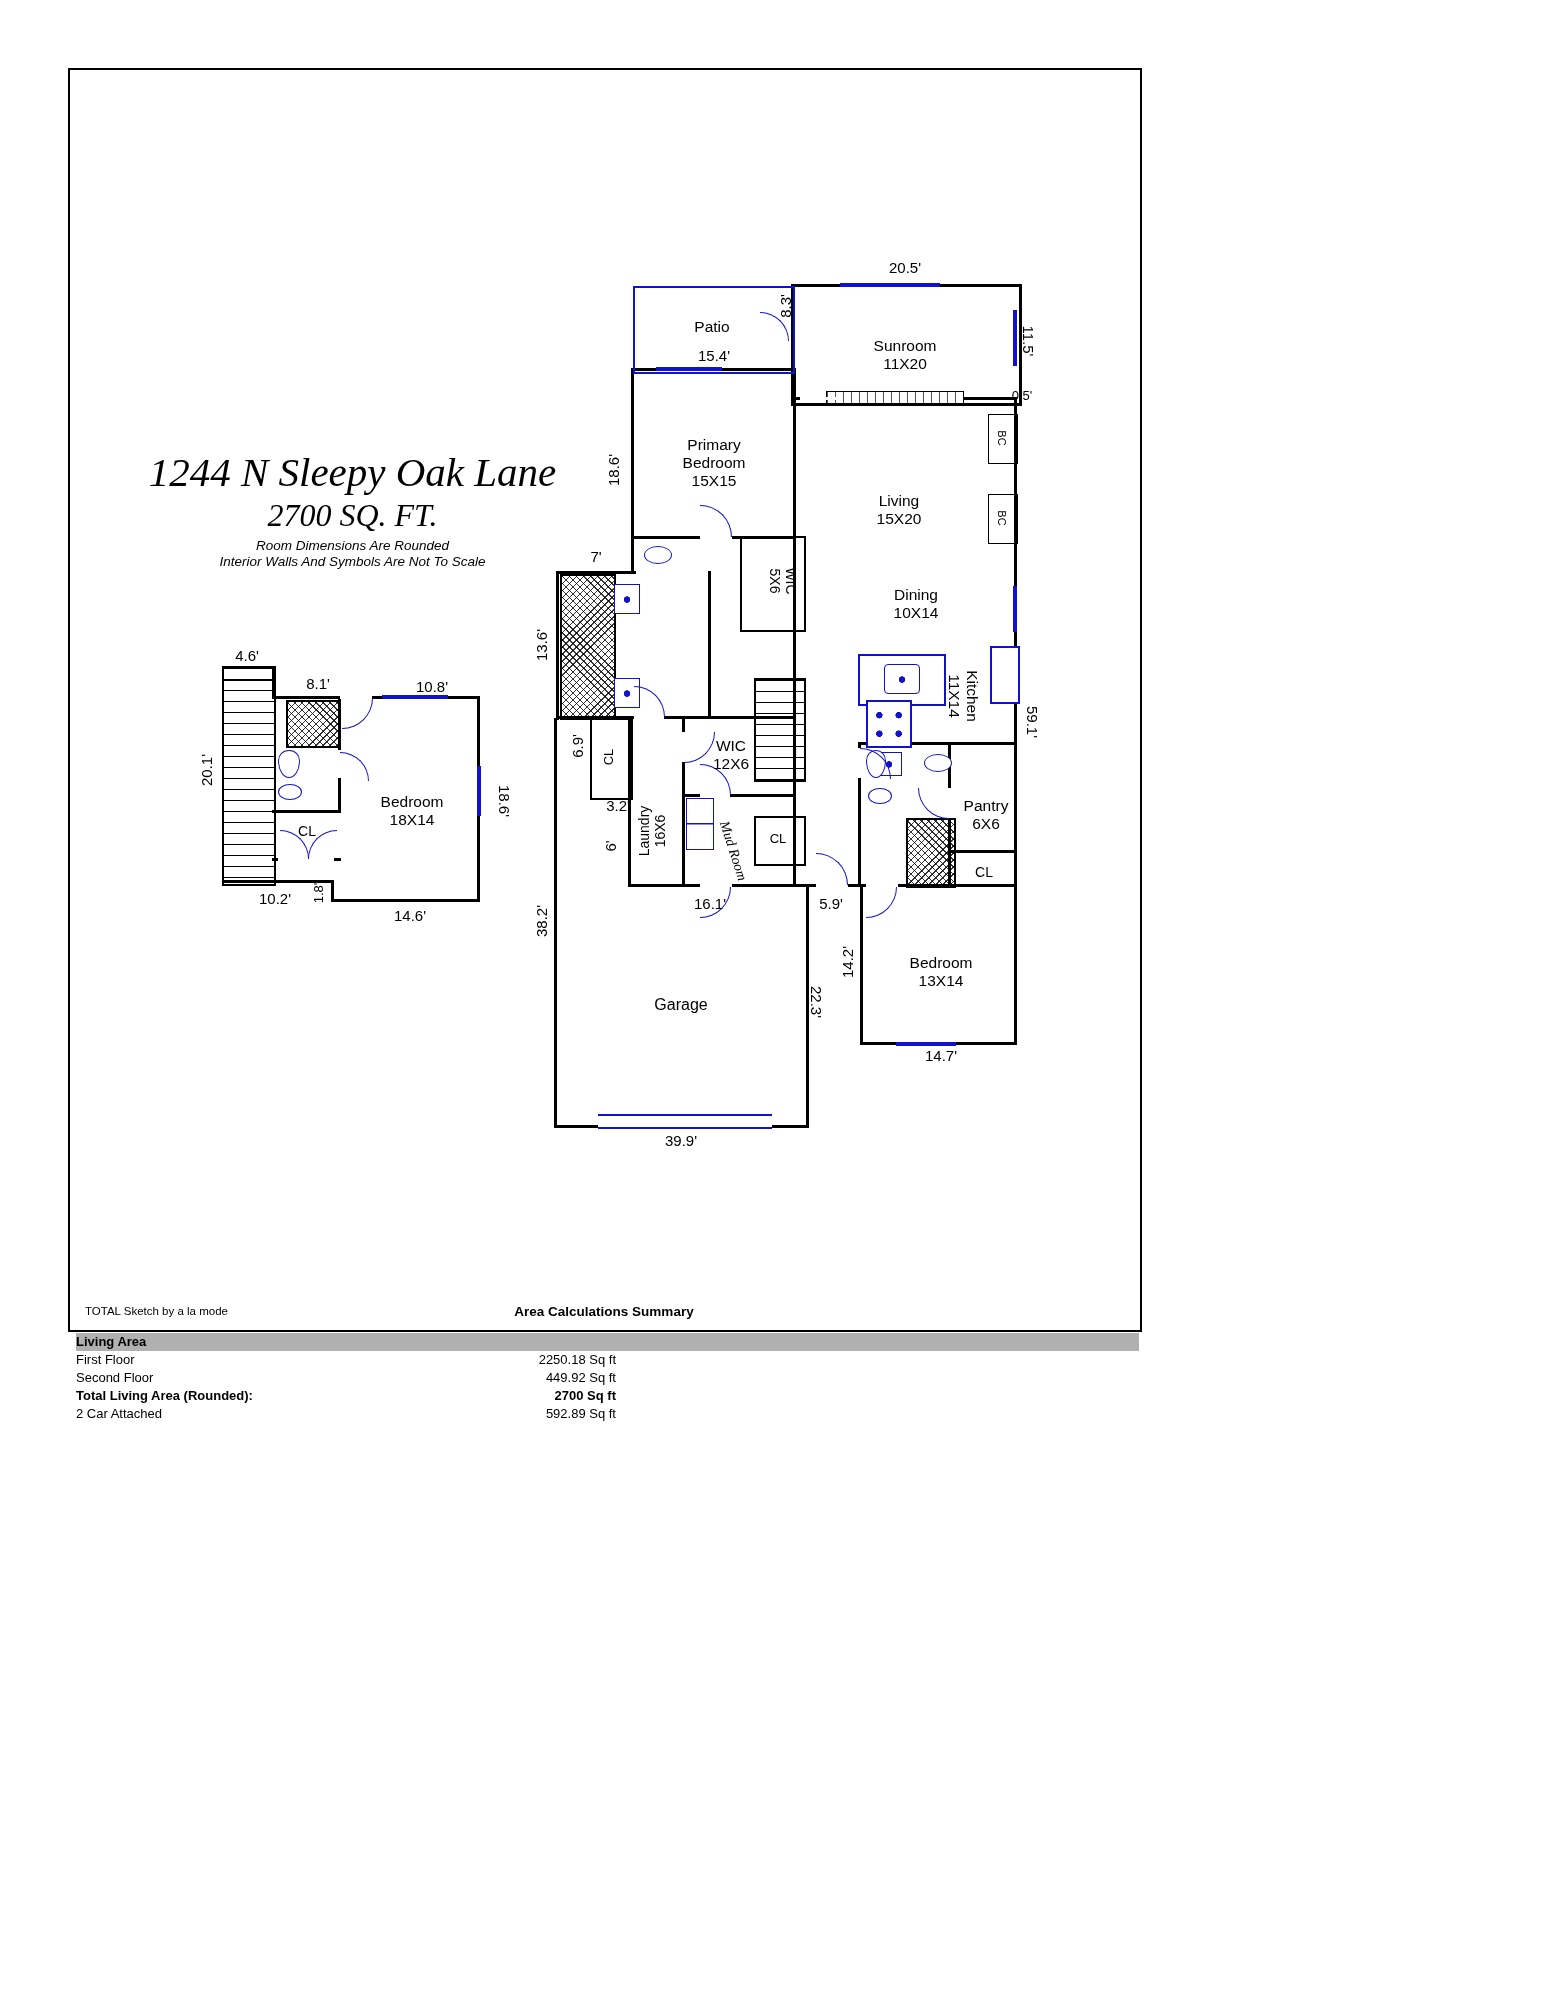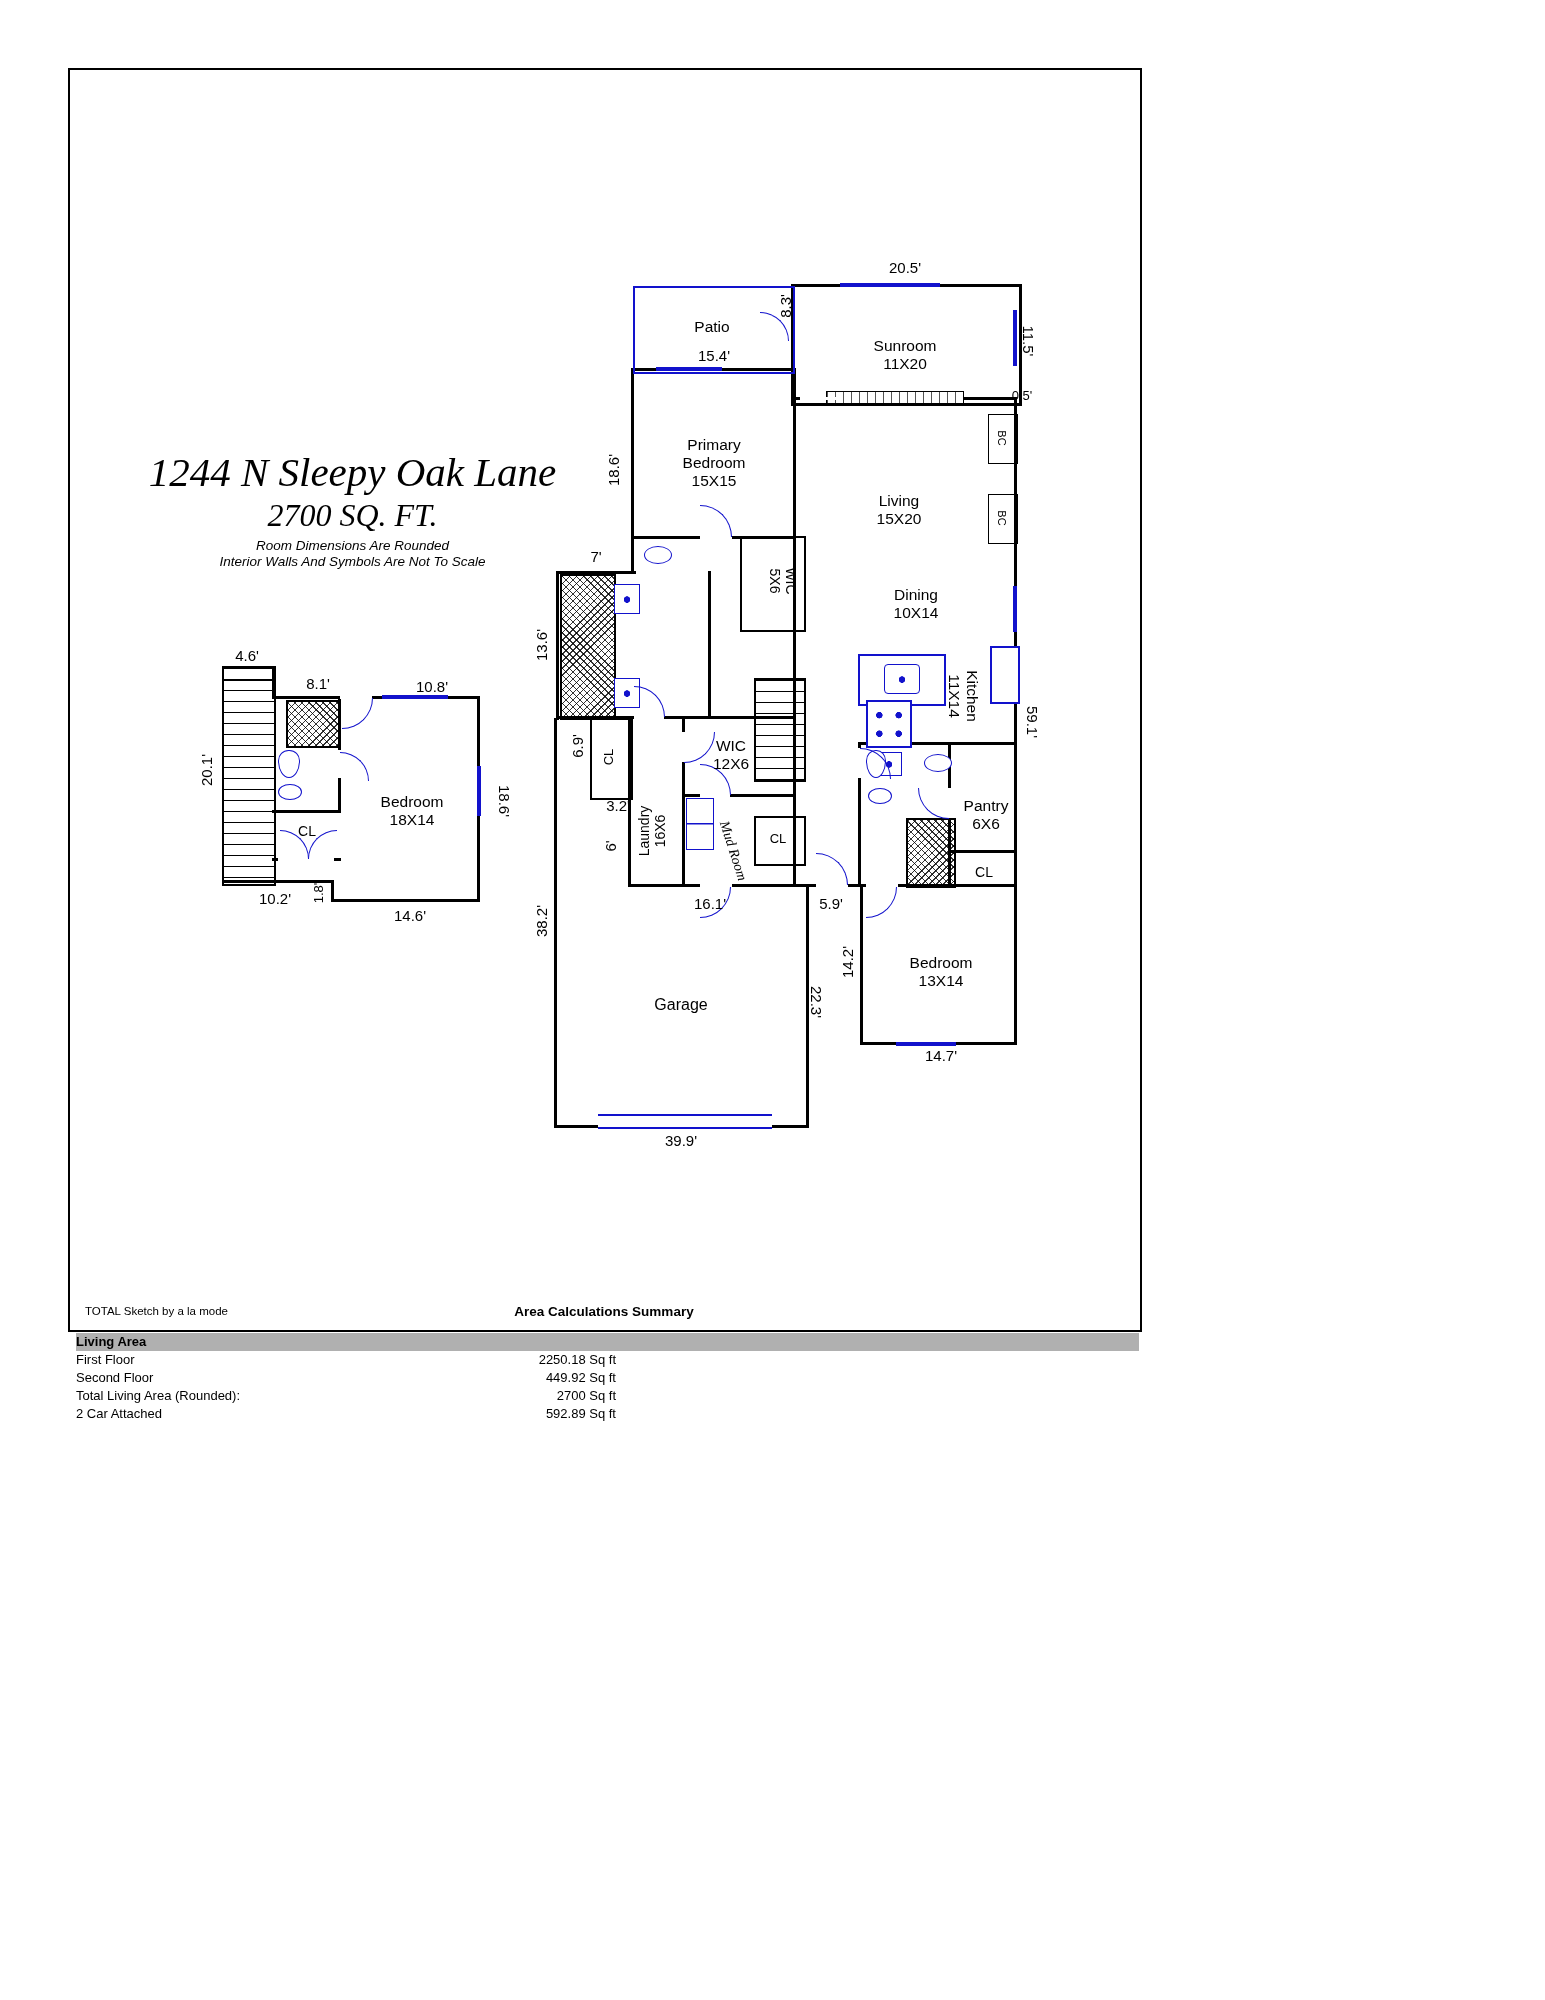--- a/index.html
+++ b/index.html
@@ -46,21 +46,21 @@
     font-family:"Liberation Serif","DejaVu Serif",serif;font-style:italic;font-size:41px}
   .titleB{position:absolute;left:95px;top:497px;width:515px;text-align:center;
     font-family:"Liberation Serif","DejaVu Serif",serif;font-style:italic;font-size:32px}
   .noteln{position:absolute;left:95px;width:515px;text-align:center;font-style:italic;font-size:13.5px}
   .credit{position:absolute;left:85px;top:1305px;font-size:11.5px}
   .sumtitle{position:absolute;left:68px;top:1304px;width:1072px;text-align:center;
     font-weight:bold;font-size:13.5px}
   .sumtable{position:absolute;left:76px;top:1333px;width:1063px;font-size:13px}
   .srow{position:relative;height:18px;line-height:18px;box-sizing:border-box}
   .band{background:#b0b0b0;font-weight:bold}
-  .boldrow{font-weight:normal}
+  .boldrow{font-weight:bold}
   .val{position:absolute;left:386px;top:0;width:154px;text-align:right}
   .watermark{position:absolute;left:22px;top:1458px;font-family:"Liberation Serif","DejaVu Serif",serif;
     font-weight:bold;font-size:52px;color:#9c9c9c;letter-spacing:1px}
   .footer{position:absolute;left:68px;top:1558px;width:1200px;text-align:center;font-size:15px}
 </style>
 </head>
 <body>
 
 <div class="page">
 

